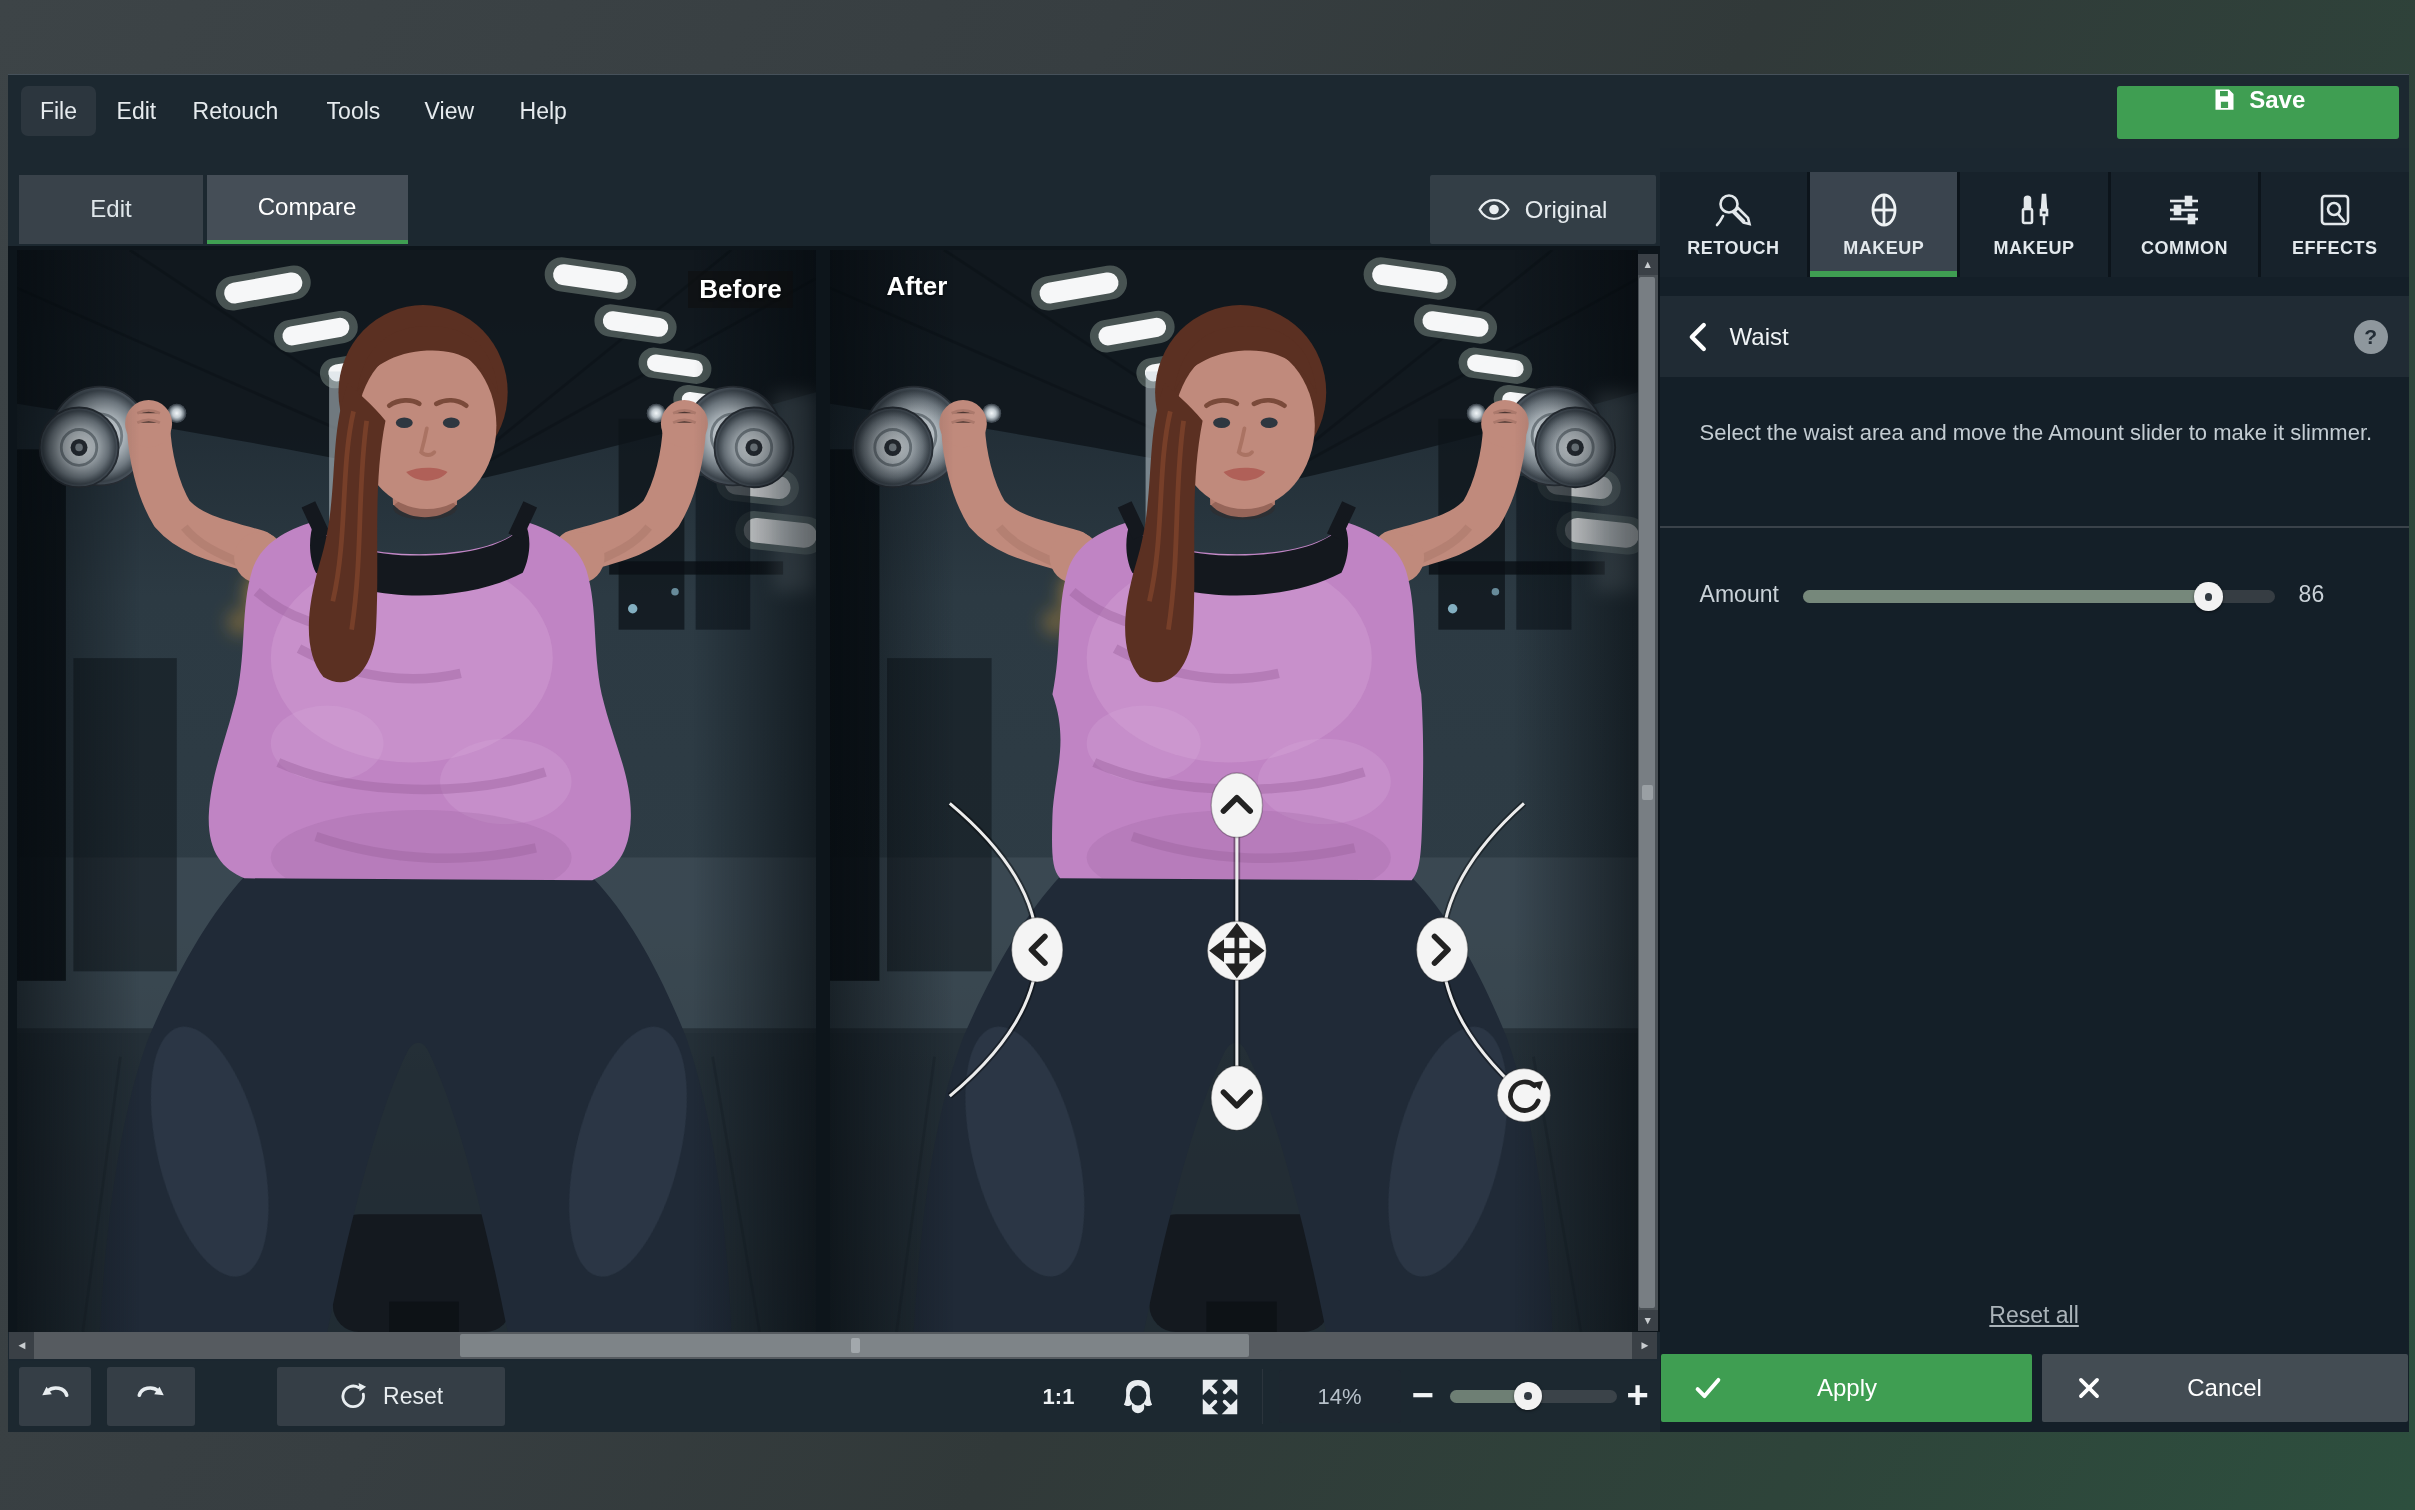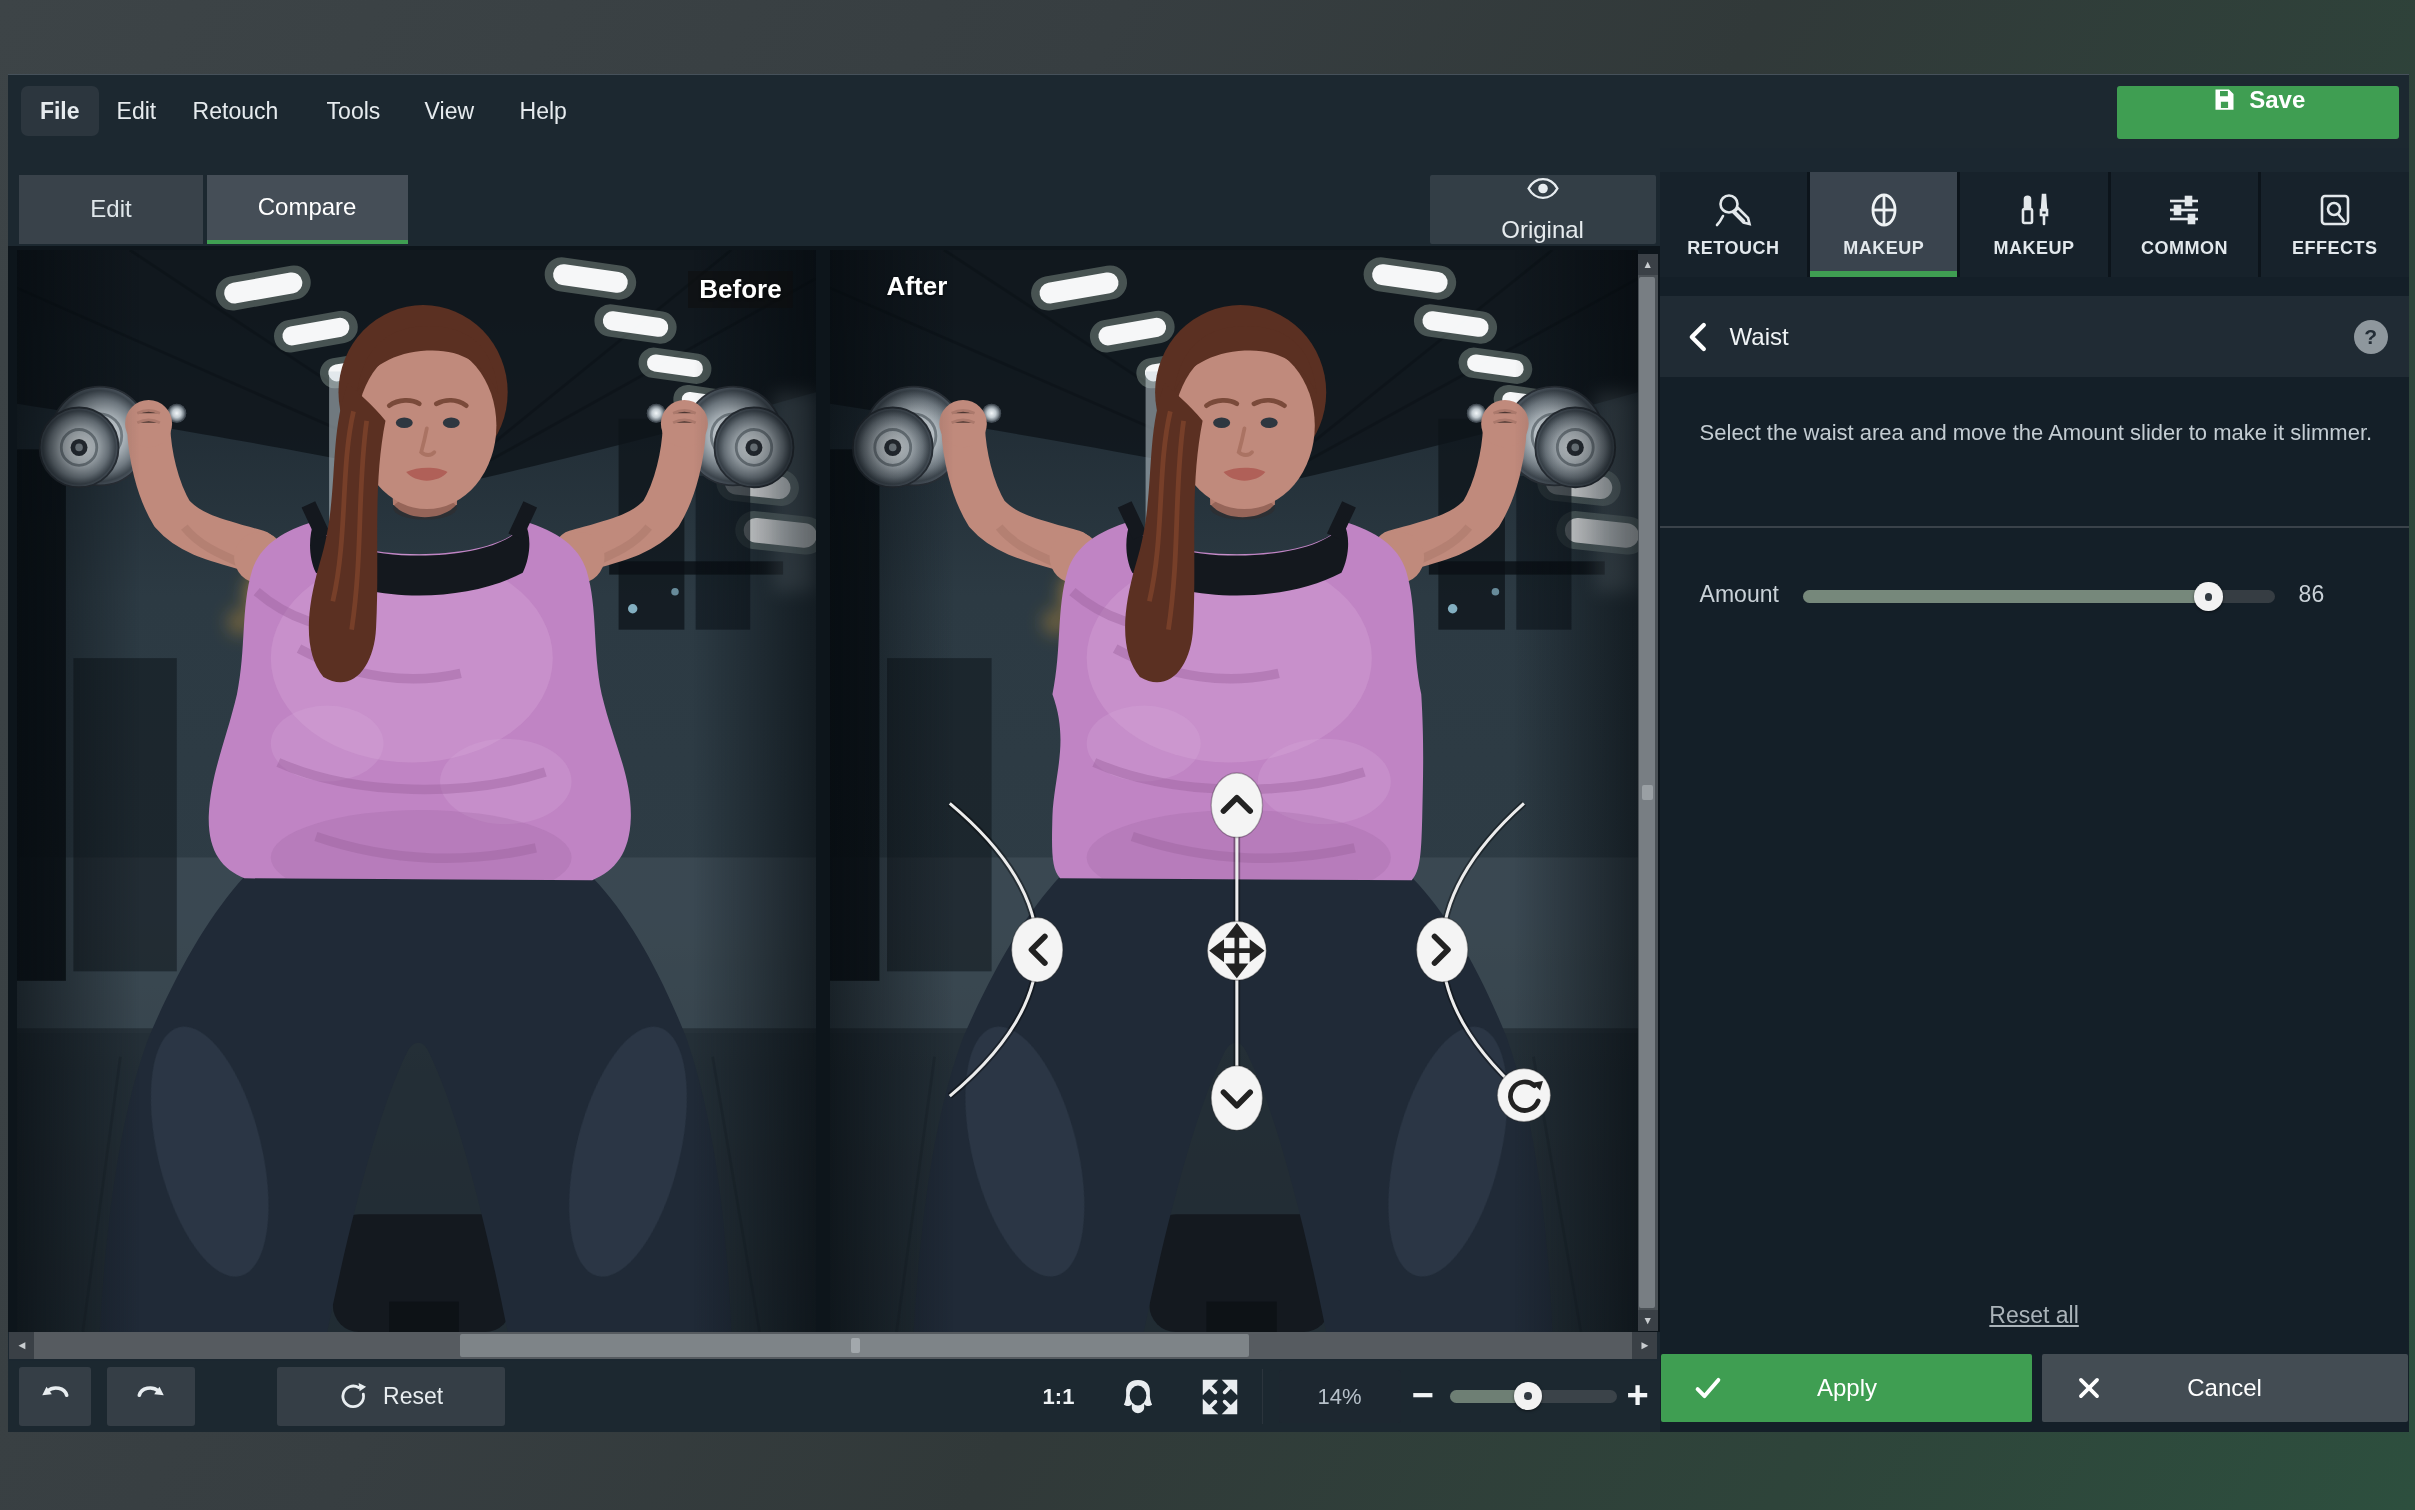--- a/index.html
+++ b/index.html
@@ -7,36 +7,36 @@
     font-family:"Liberation Sans", sans-serif; }
   .desktop { position:absolute; inset:0;
     background:linear-gradient(118deg,#3d4447 0%,#373e41 35%,#313939 55%,#2e443a 80%,#2d4f3e 100%); }
   .window { position:absolute; left:7.6px; top:74px; width:2401px; height:1357px;
     background:#1b2730; border-top:1px solid #46515a; }
 
   
   .menubar { position:absolute; left:0; top:0; width:2401px; height:73px; background:#1c2830; }
   .menu-item { position:absolute; top:11.4px; height:50px; line-height:50px; padding:0 19px;
     color:#e6ebee; font-size:23px; cursor:default; }
-  .menu-item.hl { background:#2c363e; border-radius:7px;font-weight:bold; }
+  .menu-item.hl { background:#2c363e; border-radius:7px; }
   .save-btn { position:absolute; right:9.5px; top:10.5px; width:282px; height:53px; background:var(--accent,#3f9e52);
     border:none; border-radius:2.9px; color:#fff; font-size:24px; font-weight:bold;
     display:flex; align-items:flex-start; justify-content:center; gap:11.4px; cursor:pointer;
     font-family:"Liberation Sans", sans-serif; }
 
   
   .viewbar { position:absolute; left:0; top:73px; width:1652px; height:98px; background:#1c2830; }
   .vtab { position:absolute; top:27px; height:69px; text-align:center; line-height:67px;
     font-size:24px; color:#dfe6ea; background:#39424a; cursor:pointer; }
   .vtab.t-edit { left:11.4px; width:184px; }
   .vtab.t-compare { left:199px; width:201px; background:#454e57; color:#fff;
     border-bottom:4.8px solid var(--accent,#3f9e52); line-height:63px; }
   .original-btn { position:absolute; left:1422px; top:27px; width:226px; height:69px; background:#333e46;
     display:flex; align-items:center; justify-content:center; gap:15px; color:#e6ebee;
-    font-size:24px; cursor:pointer; border-radius:1.9px;flex-direction:column; }
+    font-size:24px; cursor:pointer; border-radius:1.9px; }
 
   
   .canvas { position:absolute; left:0; top:171px; width:1652px; height:1086px; background:#0d151b; }
   .img { position:absolute; top:3.8px; height:1082px; overflow:hidden; background:#131c23; }
   .img.before { left:9.5px; width:799px; }
   .img.after { left:822px; width:808px; }
   .scene, .scene svg { position:absolute; inset:0; width:100%; height:100%; }
   .img-label { position:absolute; top:21px; color:#fff; font-size:26px; font-weight:bold;
     text-shadow:0 1px 2.9px rgba(0,0,0,.8); }
   .before-label { right:23px; background:rgba(15,15,15,.55); padding:2.9px 11.4px; }

